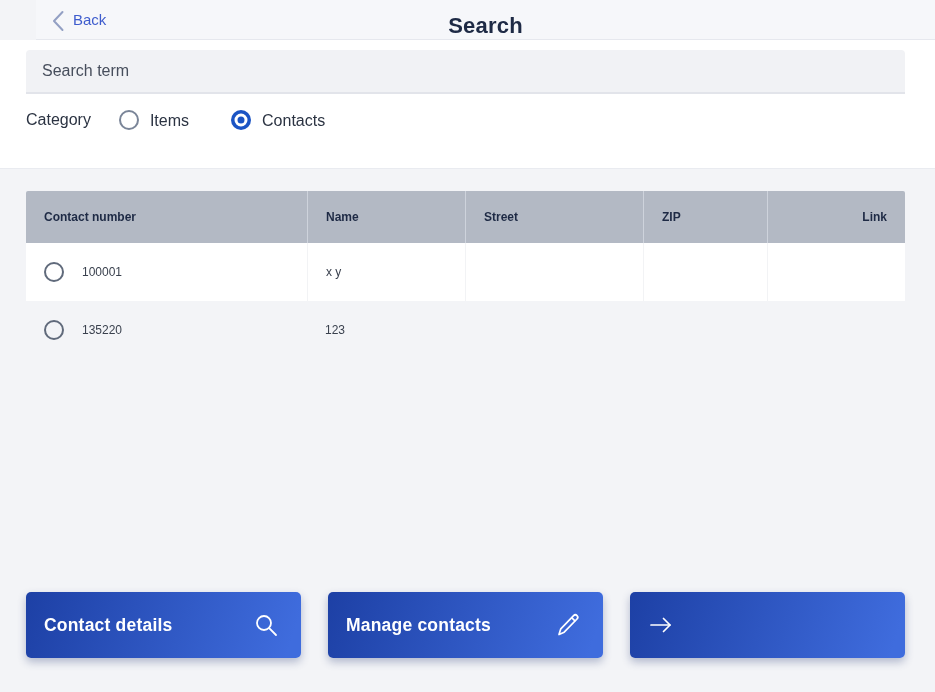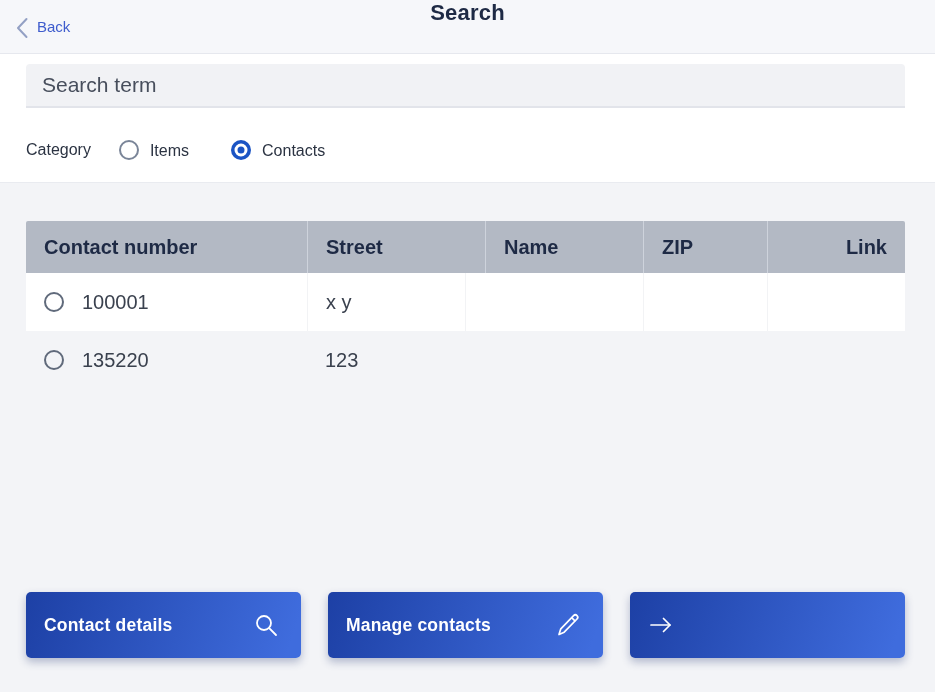--- a/index.html
+++ b/index.html
@@ -7,27 +7,28 @@
   body {
     font-family:"Liberation Sans", sans-serif;
     background:#f3f4f7;
     position:relative;
     overflow:hidden;
     color:#2b3342;
   }
 
   
   .topbar {
-    height:54px;
+    height:40px;
     background:#f6f7fa;
     border-bottom:1px solid #e6e8ee;
     position:relative;
     display:flex;
-    align-items:flex-start;
+    align-items:flex-end;
     justify-content:center;
+    margin-left:36px;
   }
   .back-btn {
     position:absolute;
     left:14px; top:0;
     height:100%;
     display:flex;
     align-items:center;
     gap:7px;
     cursor:pointer;
     background:none; border:none;
@@ -50,29 +51,29 @@
     border-bottom:1px solid #e9ebf0;
   }
   .search-input {
     width:100%;
     height:44px;
     background:#f1f2f5;
     border:none;
     border-bottom:2px solid #e2e4ea;
     border-radius:4px 4px 0 0;
     padding:0 16px;
-    font-size:21px;
+    font-size:16px;
     font-family:inherit;
     color:#3a414e;
     outline:none;
   }
   .search-input::placeholder { color:#474e5c; opacity:1; }
 
   .category-row {
-    margin-top:32px;
+    margin-top:16px;
     display:flex;
     align-items:center;
     font-size:16px;
   }
   .category-label { color:#2b3342; margin-right:28px; }
   .radio-option {
     display:flex;
     align-items:flex-end;
     gap:11px;
     margin-right:42px;
@@ -96,23 +97,23 @@
     left:50%; top:50%;
     transform:translate(-50%,-50%);
     width:7px; height:7px;
     border:3px solid #ffffff;
     border-radius:50%;
     background:#1b54c4;
   }
 
   
   .table {
-    margin:38px 30px 0 26px;
+    margin:22px 30px 0 26px;
     width:879px;
-    font-size:20px;
+    font-size:12px;
   }
   .thead {
     display:flex;
     height:52px;
     background:#b3b9c4;
     align-items:center;
     font-weight:700;
     color:#1e2a45;
     border-radius:2px 2px 0 0;
   }
@@ -201,22 +202,22 @@
     <button class="radio-option">
       <span class="radio checked"></span>
       <span>Contacts</span>
     </button>
   </div>
 </div>
 
 <div class="table">
   <div class="thead">
     <div class="th col-contact">Contact number</div>
+    <div class="th col-name">Name</div>
     <div class="th col-street">Street</div>
-    <div class="th col-name">Name</div>
     <div class="th col-zip">ZIP</div>
     <div class="th col-city">Link</div>
   </div>
 
   <div class="trow odd">
     <div class="td col-contact">
       <button class="row-radio"></button>
       <span>100001</span>
     </div>
     <div class="td col-name">x y</div>

